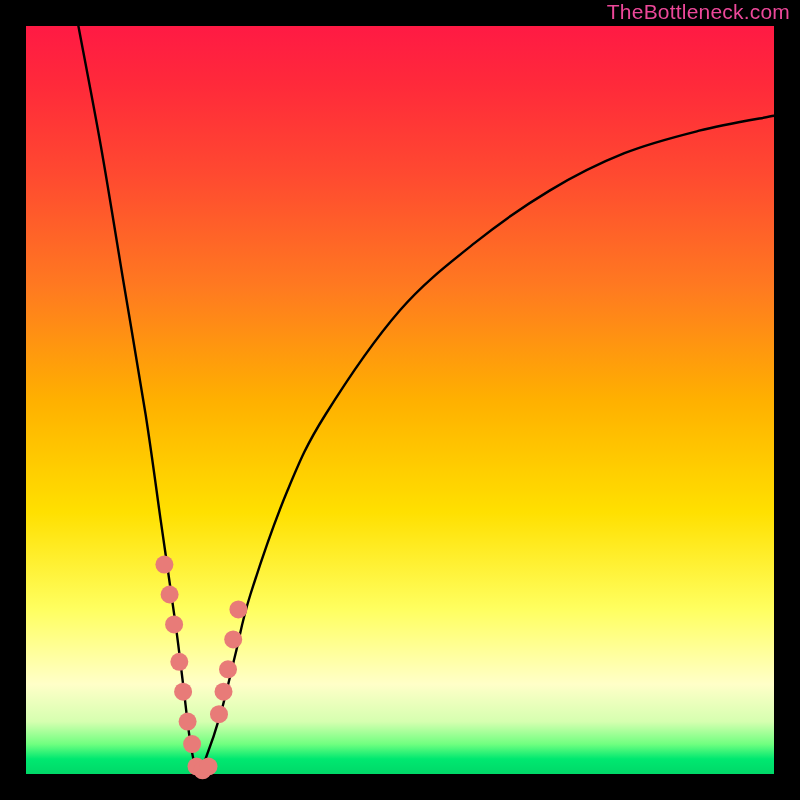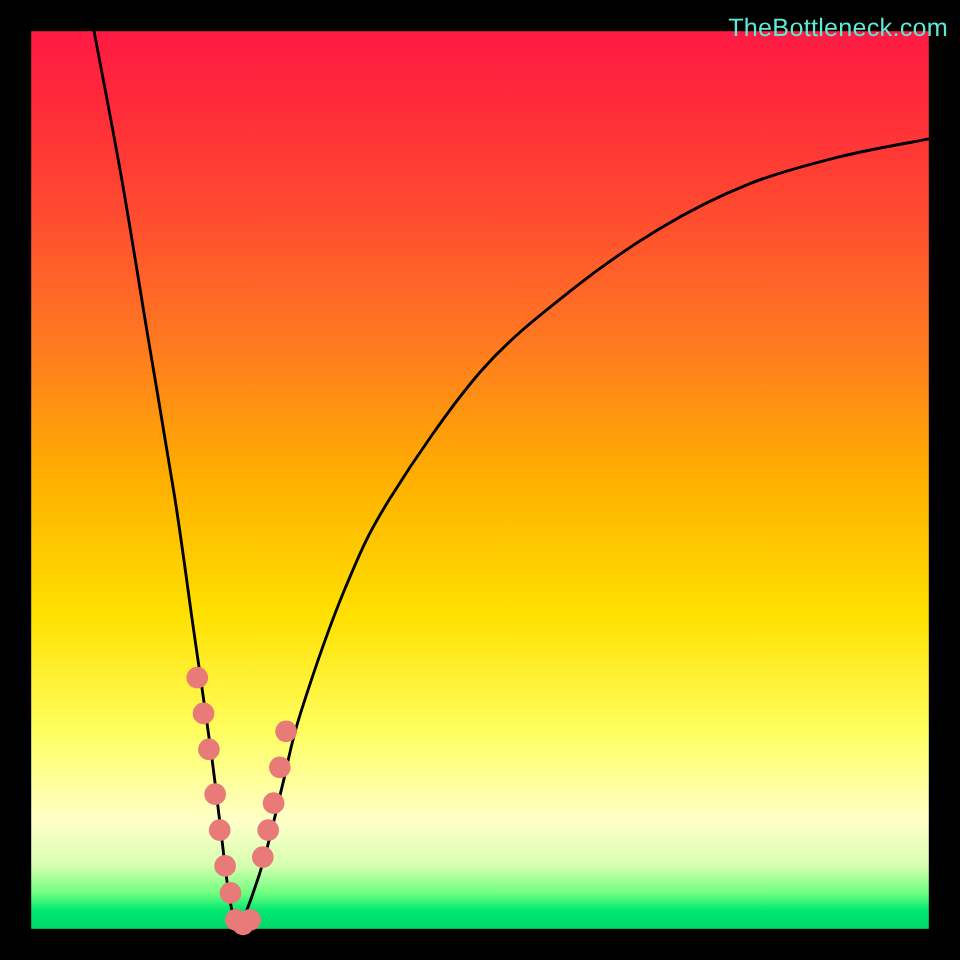--- a/index.html
+++ b/index.html
@@ -35,23 +35,23 @@
       #ffff60 78%,
       #ffffc8 88%,
       #d6ffb0 93%,
       #70ff80 96%,
       #00e870 98%,
       #00d868 100%
     );
   }
   .watermark {
     position: absolute;
-    top: 12px;
+    top: 0;
     right: 10px;
-    color: #5eead4;
+    color: #ec4899;
     font-size: 21px;
     font-weight: 500;
     letter-spacing: 0.2px;
     user-select: none;
   }
   svg.curves {
     position: absolute;
     left: 0;
     top: 0;
     width: 748px;

